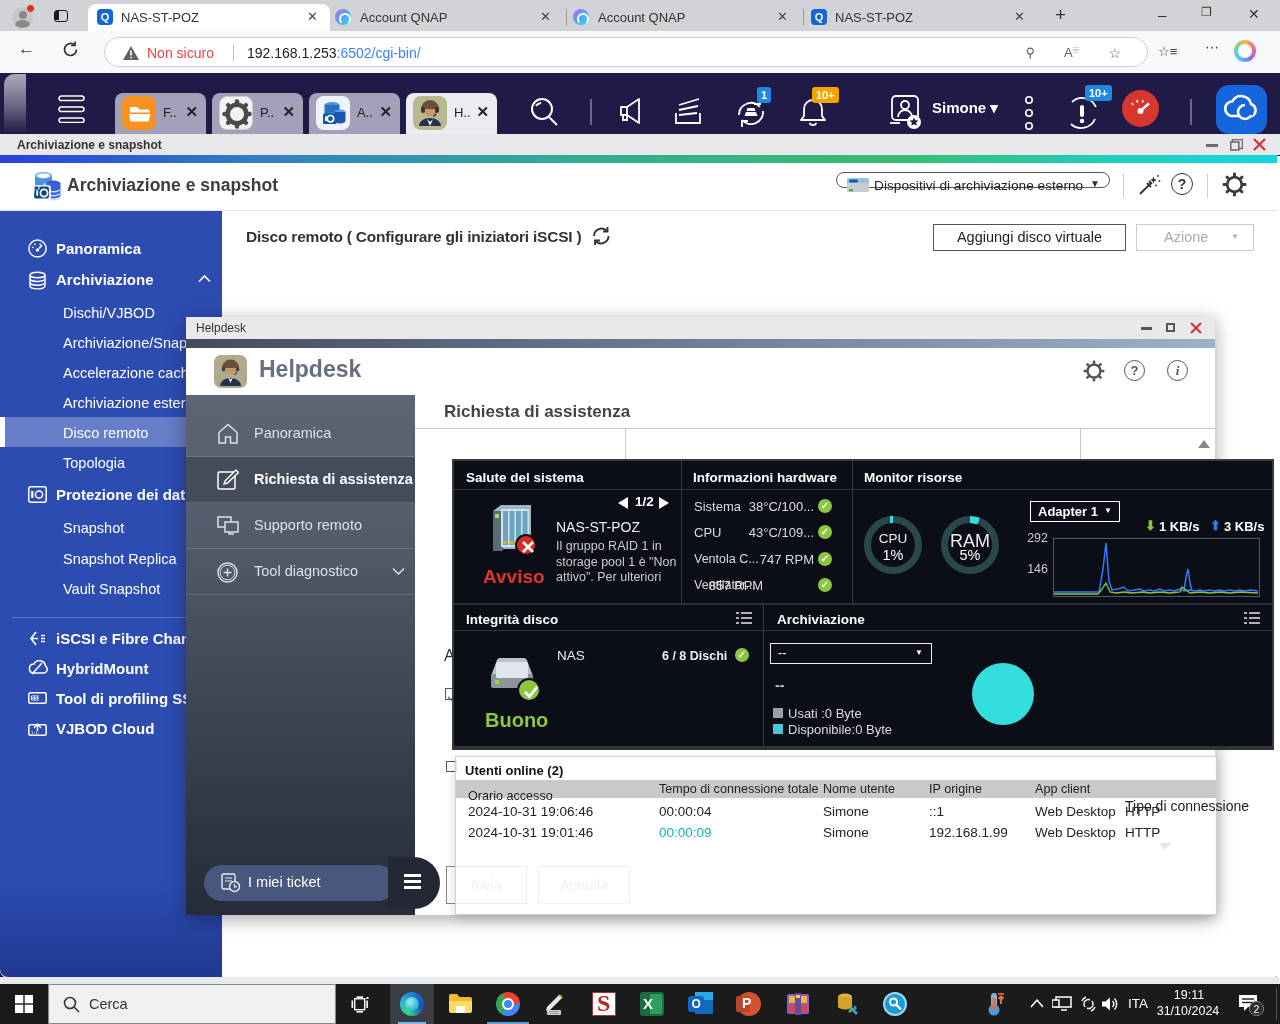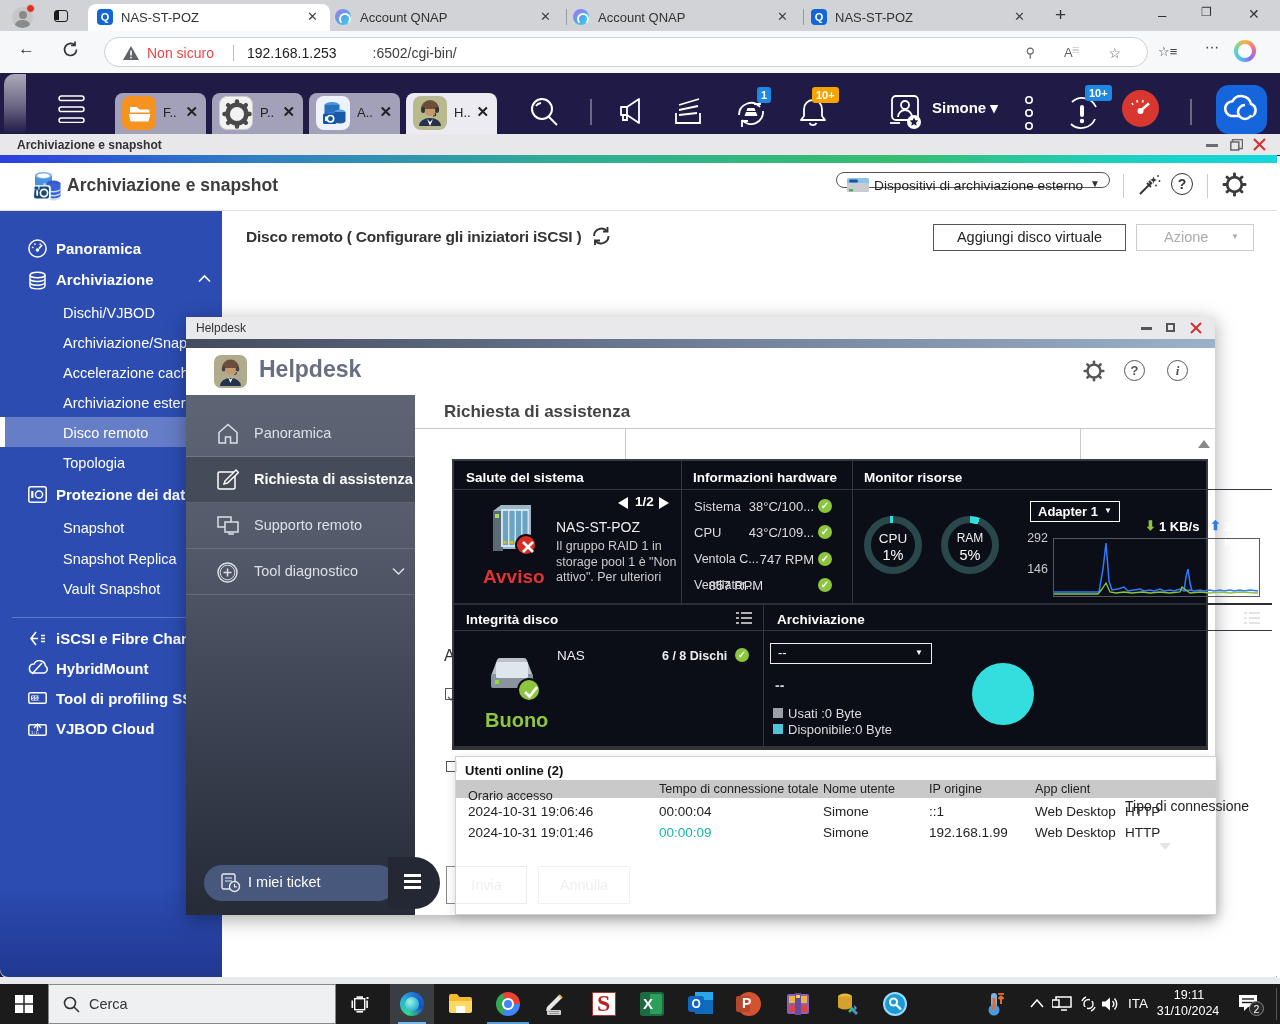--- a/index.html
+++ b/index.html
@@ -40,21 +40,21 @@
 #sw-hlbar { left:0; top:417px; width:5px; height:30px; background:#fff; }
 
 #hd-win { left:186px; top:317px; width:1029px; height:598px; background:#fff; box-shadow:0 4px 18px rgba(0,0,0,0.35); }
 #hd-title { left:0; top:0; width:1029px; height:22px; background:#e9e9ec; }
 #hd-grad { left:0; top:22px; width:1029px; height:9px; background:linear-gradient(90deg,#454b5e 0%,#6f7e96 50%,#9db1cb 100%); }
 #hd-head { left:0; top:31px; width:1029px; height:47px; background:#fff; }
 #hd-side { left:0; top:78px; width:229px; height:520px; background:linear-gradient(180deg,#5d6473 0%,#555c6b 25%,#3a4150 65%,#252b37 100%); }
 .hd-item { position:absolute; left:0; width:229px; height:46px; border-bottom:1px solid rgba(255,255,255,0.14); }
 .hd-txt { position:absolute; left:68px; top:14px; font-size:14.5px; color:#dce0e6; white-space:nowrap; }
 
-#dash { left:452px; top:459px; width:756px; height:291px; background:#0b0d17; border:2px solid #393b41; border-bottom:4px solid #303237; color:#fff; }
+#dash { left:452px; top:459px; width:822px; height:291px; background:#0b0d17; border:2px solid #393b41; border-bottom:4px solid #303237; color:#fff; }
 .dh { position:absolute; font-size:13.5px; font-weight:bold; color:#fff; }
 .dline { position:absolute; background:#33363e; }
 .gcheck { position:absolute; width:14px; height:14px; border-radius:50%; background:#8cc63f; color:#fff; font-size:10px; font-weight:bold; text-align:center; line-height:14px; }
 
 #utenti span { white-space:nowrap; }
 #utenti { left:455px; top:756px; width:762px; height:159px; background:rgba(255,255,255,0.84); border:1px solid #d0d0d0; box-shadow:0 3px 10px rgba(0,0,0,0.15); }
 
 #taskbar { left:0; top:984px; width:1280px; height:40px; background:#1b1b1b; }
 </style>
 </head>
@@ -113,21 +113,21 @@
     </svg>
 
   <div class="abs" style="left:104px;top:6px;width:1044px;height:30px;background:#fff;border:1px solid #cfcfcf;border-radius:15px;">
     <svg class="abs" style="left:18px;top:8px;" width="16" height="14" viewBox="0 0 16 14">
         <path d="M8 0 L16 14 H0 z" fill="#5f6368"></path>
         <rect x="7.2" y="4.5" width="1.6" height="5" fill="#fff"></rect>
         <rect x="7.2" y="10.8" width="1.6" height="1.6" fill="#fff"></rect>
       </svg>
     <span class="abs" style="left:42px;top:7px;font-size:14px;color:#ef4444;">Non sicuro</span>
     <div class="abs" style="left:128px;top:7px;width:1px;height:16px;background:#bbb;"></div>
-    <span class="abs" style="left:142px;top:7px;font-size:14px;color:#202124;">192.168.1.253<span style="color:#404040;padding-left:36px;">:6502/cgi-bin/</span></span>
+    <span class="abs" style="left:142px;top:7px;font-size:14px;color:#202124;">192.168.1.253<span style="color:#3b82f6;">:6502/cgi-bin/</span></span>
     <span class="abs" style="right:112px;top:7px;font-size:13px;color:#5f6368;">⚲</span>
     <span class="abs" style="right:68px;top:7px;font-size:13px;color:#5f6368;">A<sup style="font-size:8px;">𝄙</sup></span>
     <span class="abs" style="right:26px;top:7px;font-size:14px;color:#5f6368;">☆</span>
   </div>
 
   <span class="abs" style="left:1158px;top:13px;font-size:13px;color:#444;">☆≡</span>
   <span class="abs" style="left:1205px;top:8px;font-size:14px;color:#444;letter-spacing:1px;">⋯</span>
   <div class="abs" style="left:1234px;top:9px;width:22px;height:22px;border-radius:50%;background:conic-gradient(#f6b73c,#ef6c8f,#8a6ff0,#4fc3f7,#6fd6a8,#f6b73c);">
       <div class="abs" style="left:4px;top:4px;width:14px;height:14px;border-radius:50%;background:#fdfdfd;"></div>
     </div>
@@ -635,21 +635,21 @@
   <span class="abs" style="left:255px;top:117px;width:105px;text-align:left;font-size:13px;color:#ddd;white-space:nowrap;">857 RPM</span>
   <div class="gcheck" style="left:364px;top:117px;">✓</div>
 
   <div class="abs" style="left:410px;top:55px;width:58px;height:58px;border-radius:50%;border:7px solid #2a474c;">
     <div class="abs" style="left:19px;top:-7px;width:3px;height:7px;background:#35dede;"></div>
     <span class="abs" style="left:0;top:8px;width:44px;text-align:center;font-size:13.5px;color:#eee;">CPU</span>
     <span class="abs" style="left:0;top:24px;width:44px;text-align:center;font-size:14.5px;color:#fff;">1%</span>
   </div>
   <div class="abs" style="left:487px;top:55px;width:58px;height:58px;border-radius:50%;border:7px solid #2a474c;">
     <div class="abs" style="left:-7px;top:-7px;width:58px;height:58px;border-radius:50%;background:conic-gradient(#35dede 0 20deg,transparent 20deg 360deg);-webkit-mask:radial-gradient(circle, transparent 21.5px, #000 22px);mask:radial-gradient(circle, transparent 21.5px, #000 22px);"></div>
-    <span class="abs" style="left:0;top:8px;width:44px;text-align:center;font-size:12px;color:#eee;">RAM</span>
+    <span class="abs" style="left:0;top:8px;width:44px;text-align:center;font-size:18px;color:#eee;">RAM</span>
     <span class="abs" style="left:0;top:24px;width:44px;text-align:center;font-size:14.5px;color:#fff;">5%</span>
   </div>
   <div class="abs" style="left:576px;top:40px;width:90px;height:21px;border:1.2px solid #fff;">
     <span class="abs" style="left:7px;top:2px;font-size:13px;font-weight:bold;color:#fff;">Adapter 1</span>
     <span class="abs" style="right:7px;top:4px;font-size:8px;color:#fff;">▼</span>
   </div>
   <span class="abs" style="left:691px;top:57px;font-size:13px;font-weight:bold;color:#8cc63f;">⬇</span>
   <span class="abs" style="left:705px;top:58px;font-size:13px;font-weight:bold;color:#fff;">1 KB/s</span>
   <span class="abs" style="left:756px;top:57px;font-size:13px;font-weight:bold;color:#2f7de0;">⬆</span>
   <span class="abs" style="left:770px;top:58px;font-size:13px;font-weight:bold;color:#fff;">3 KB/s</span>

